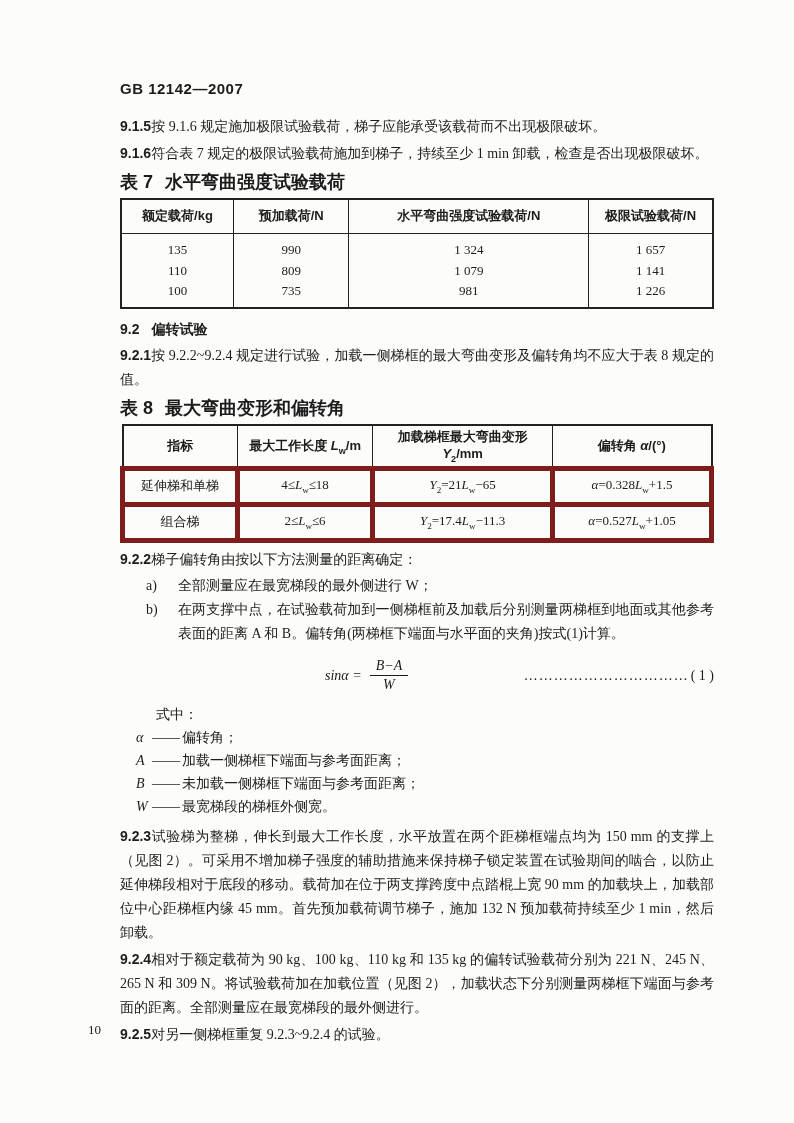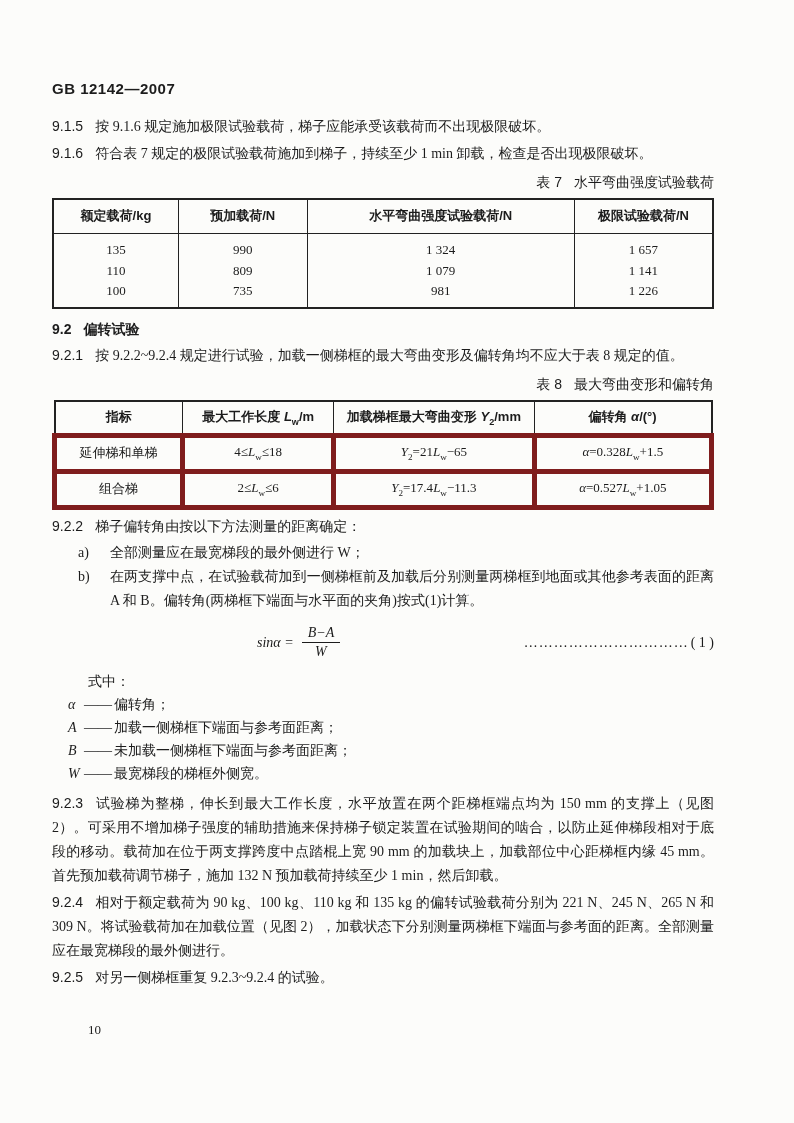--- a/index.html
+++ b/index.html
@@ -4,57 +4,56 @@
 <style>
   * { box-sizing: border-box; margin: 0; padding: 0; }
   html, body { width: 794px; height: 1123px; }
   body {
     background: #fcfcfa;
     color: #1c1c1c;
     font-family: "Liberation Serif", "DejaVu Serif", serif;
     position: relative;
     overflow: hidden;
   }
-  .content { padding: 80px 80px 0 52px; }
+  .content { padding: 80px 80px 0 120px; }
 
   .std-code {
     font-family: "Liberation Sans", "DejaVu Sans", sans-serif;
     font-weight: 700;
     font-size: 15px;
     line-height: 18px;
     letter-spacing: 0.5px;
     margin-bottom: 16px;
   }
 
   .para {
     font-size: 14px;
     line-height: 24px;
     text-align: justify;
     margin-bottom: 2px;
   }
   .para .num {
     font-family: "Liberation Sans", "DejaVu Sans", sans-serif;
-    font-weight: 400;
-    margin-right: 12px;
+    font-weight: 700;
   }
   .heading {
     font-family: "Liberation Sans", "DejaVu Sans", sans-serif;
     font-weight: 700;
     font-size: 14px;
     line-height: 24px;
     margin-top: 8px;
     margin-bottom: 2px;
   }
   .heading .num { margin-right: 12px; }
 
   .table-caption {
-    text-align: right;
-    font-family: "Liberation Sans", "DejaVu Sans", sans-serif;
-    font-weight: 400;
-    font-size: 14px;
+    text-align: left;
+    font-family: "Liberation Sans", "DejaVu Sans", sans-serif;
+    font-weight: 700;
+    font-size: 18px;
     line-height: 20px;
     margin: 6px 0 6px 0;
   }
   .table-caption .cap-label { margin-right: 12px; }
 
   table.std {
     width: 100%;
     border-collapse: collapse;
     border: 2px solid #222;
     font-size: 13px;

